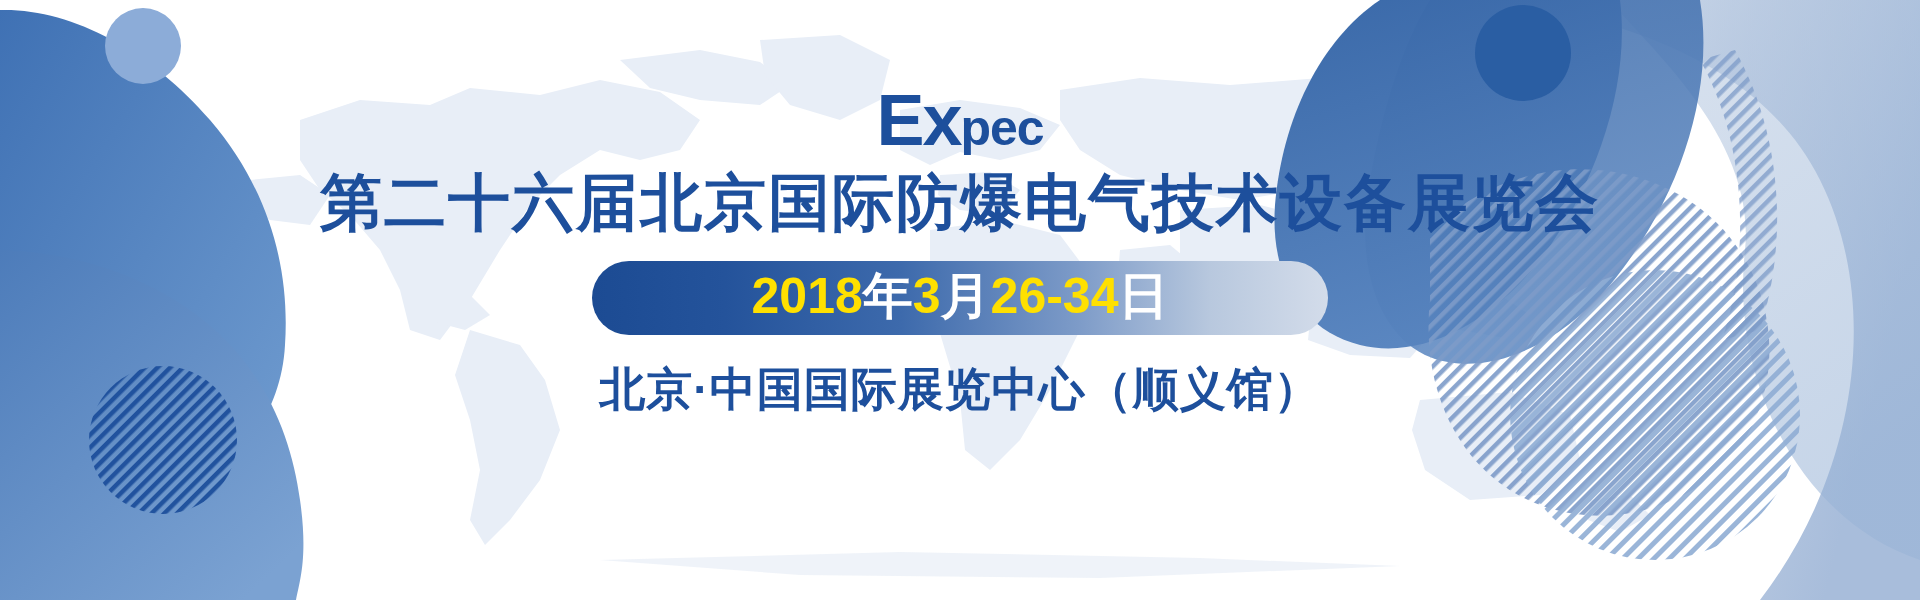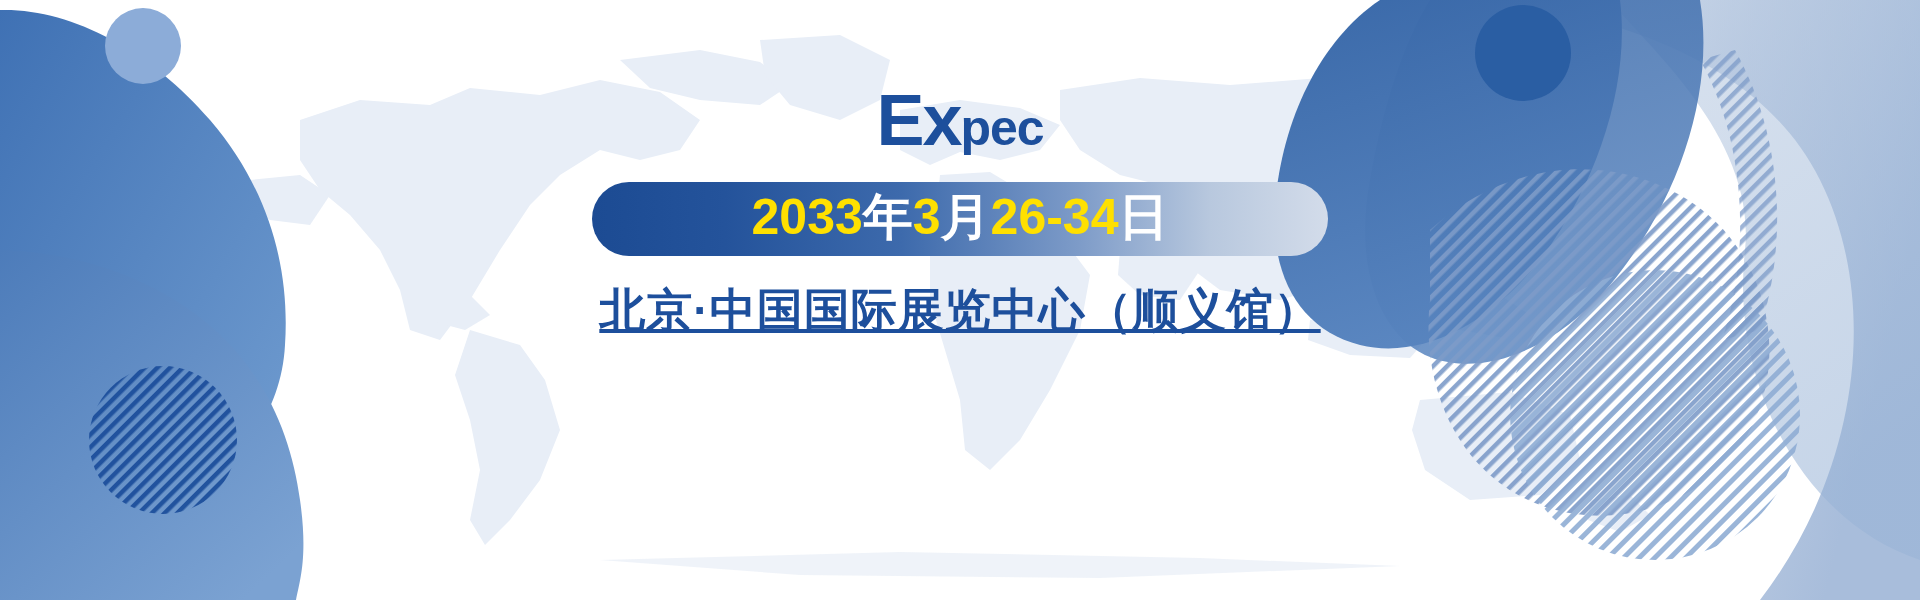--- a/index.html
+++ b/index.html
@@ -58,21 +58,21 @@
     font-size:50px; font-weight:bold; letter-spacing:0px;
     white-space:nowrap; line-height:1;
     padding-bottom:4px;
   }
   #date-text .num { color:#ffe000; }
   #date-text .cn  { color:#ffffff; }
 
   #venue {
     margin-top:24px;
     font-size:46px; font-weight:bold;
-    color:#1d4f9c; letter-spacing:1px; white-space:nowrap;text-decoration:underline;
+    color:#1d4f9c; letter-spacing:1px; white-space:nowrap;
   }
 </style>
 </head>
 <body>
 
 <div id="banner">
 
   <svg class="layer" viewBox="0 0 1920 600" preserveAspectRatio="none">
     <defs>
       <linearGradient id="gradRight" x1="0" y1="0" x2="1" y2="0.35">
@@ -211,21 +211,22 @@
                C1790,235 1780,130 1735,50 Z" fill="url(#stripesLight2)" opacity="0.75"></path>
     </g>
   </svg>
 
   <div id="content">
 
     <div id="logo">
       <span class="big">Ex</span><span class="small">pec</span>
     </div>
 
+    <div id="main-title">第二十六届北京国际防爆电气技术设备展览会</div>
 
     <div id="date-pill">
-      <div id="date-text"><span class="num">2033</span><span class="cn">年</span><span class="num">3</span><span class="cn">月</span><span class="num">26-34</span><span class="cn">日</span></div>
+      <div id="date-text"><span class="num">2018</span><span class="cn">年</span><span class="num">3</span><span class="cn">月</span><span class="num">26-34</span><span class="cn">日</span></div>
     </div>
 
     <div id="venue">北京·中国国际展览中心（顺义馆）</div>
 
   </div>
 </div>
 
 </body></html>

